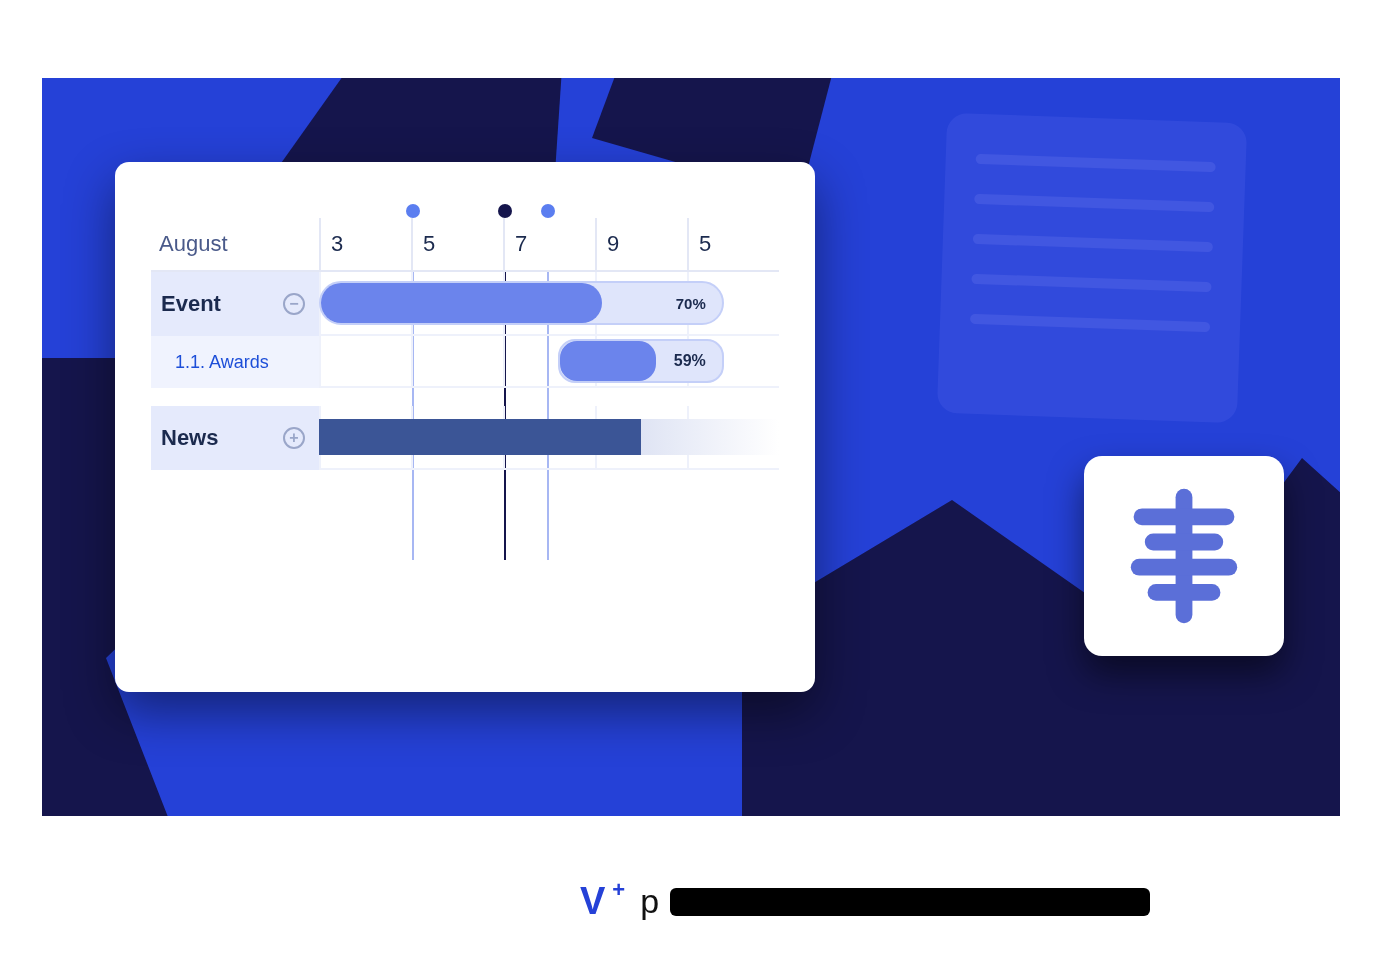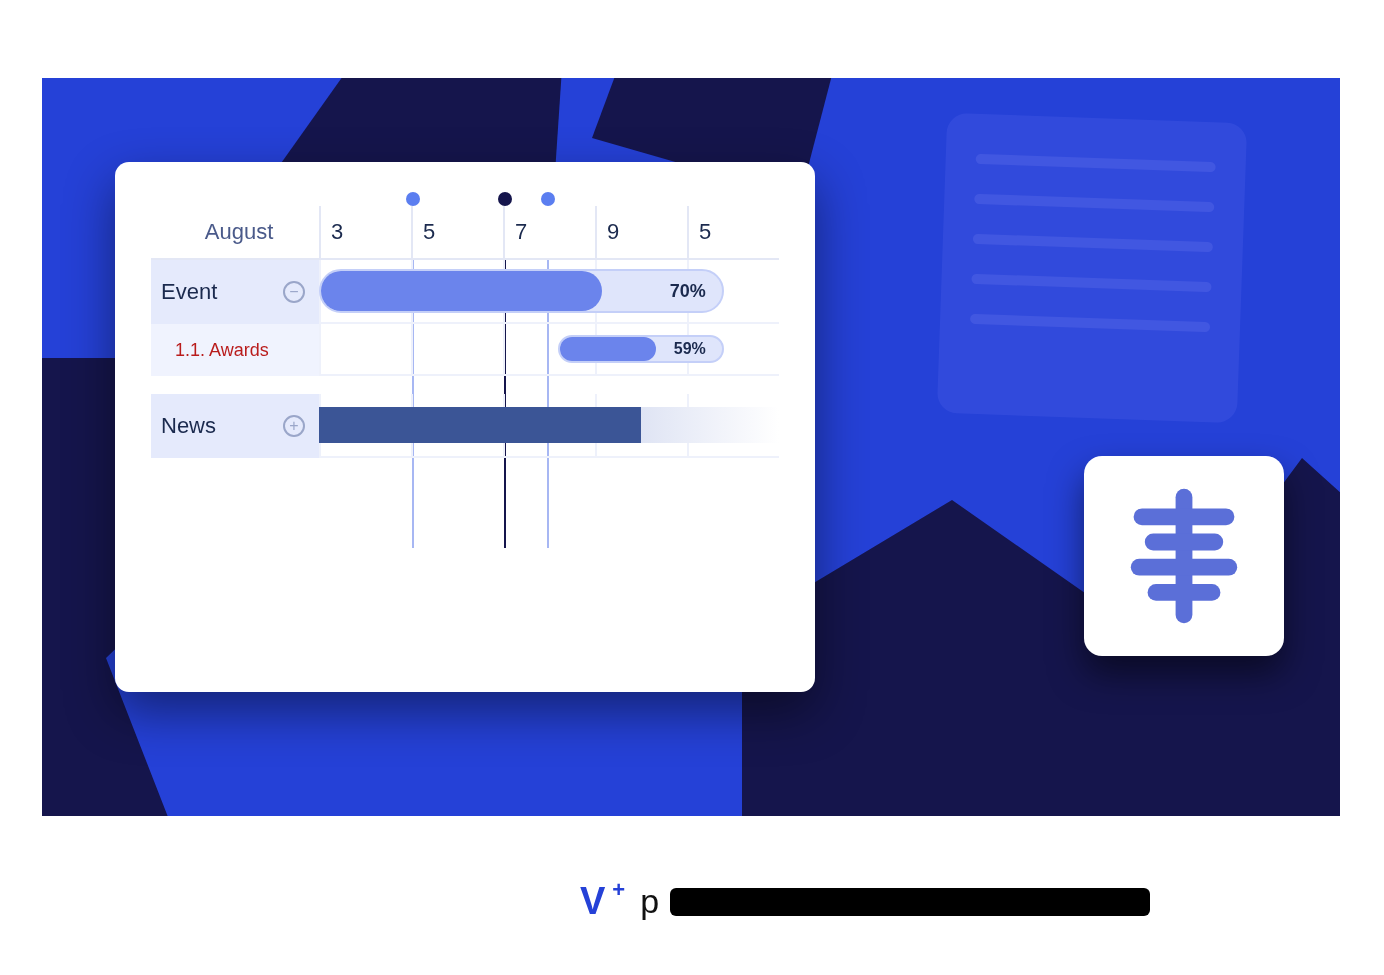--- a/index.html
+++ b/index.html
@@ -68,22 +68,21 @@
   
   .card {
     position: absolute;
     left: 115px;
     top: 162px;
     width: 700px;
     height: 530px;
     background: #fff;
     border-radius: 14px;
     box-shadow: 0 20px 50px rgba(0,0,0,0.45);
-    padding: 44px 36px 30px 36px;
-    text-align: center;
+    padding: 56px 36px 30px 36px;
   }
 
   .gantt {
     position: relative;
     width: 100%;
     font-size: 20px;
     color: #1b2a4e;
   }
   .head-row {
     display: flex;
@@ -138,23 +137,23 @@
     position:relative;
   }
   .row.group { height:64px; }
   .row-label {
     width:168px; flex:0 0 168px;
     display:flex; align-items:center; justify-content:space-between;
     padding:0 14px 0 10px;
     background:#e5eafc;
     height:100%;
     font-size:20px;
-    color:#b91c1c;
-  }
-  .row.group .row-label { font-weight:400; font-size:22px; color:#1b2a4e;}
+    color:#1d4ed8;
+  }
+  .row.group .row-label { font-weight:700; font-size:22px; color:#1b2a4e;}
   .row.sub .row-label { background:#f0f3fe; padding-left:24px; font-size:18px; }
   .row-track {
     flex:1;
     height:100%;
     position:relative;
     border-bottom: 2px solid #eef1fb;
   }
   .grid-cell{
     position:absolute;top:0;bottom:0;border-left:2px solid #eef1fb;
   }
@@ -179,21 +178,21 @@
     background:#6b84ec;
   }
   .bar-label {
     position:relative;
     z-index:2;
     padding:0 16px;
     font-size:16px;
     font-weight:600;
     color:#1b2a4e;
   }
-  .bar.main .bar-label{ font-size:18px; }
+  .bar.main .bar-label{ font-size:15px; }
 
   .bar.news {
     height:36px; border-radius:0;
     background: linear-gradient(to right, #3b5596 0%, #3b5596 70%, #dfe4f4 70%, #ffffff 100%);
   }
 
   .toggle-icon {
     width:22px;height:22px;border:2px solid #9aa6c9;border-radius:50%;
     display:flex;align-items:center;justify-content:center;
     color:#9aa6c9;font-size:16px;line-height:1;
@@ -296,21 +295,21 @@
     <div class="row sub">
       <div class="row-label">
         <span>1.1. Awards</span>
       </div>
       <div class="row-track">
         <span class="grid-cell c1"></span>
           <span class="grid-cell c2"></span>
           <span class="grid-cell c3"></span>
           <span class="grid-cell c4"></span>
           <span class="grid-cell c5"></span>
-        <div class="bar bar-outer" style="left:52%; width:36%; height:28px;">
+        <div class="bar bar-outer" style="left:52%; width:36%; height:44px;">
           <div class="bar-fill" style="width:59%;"></div>
           <span class="bar-label">59%</span>
         </div>
       </div>
     </div>
 
 
     <div style="height:18px"></div>
 
     <div class="row group">

